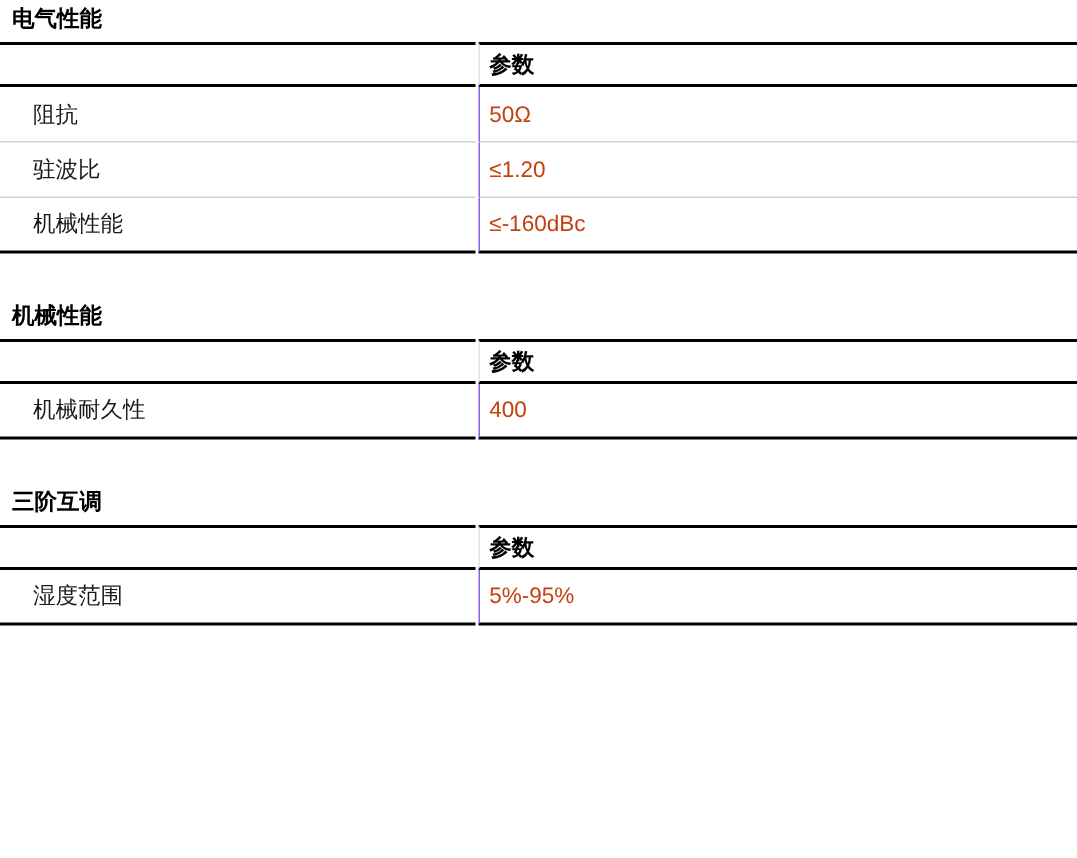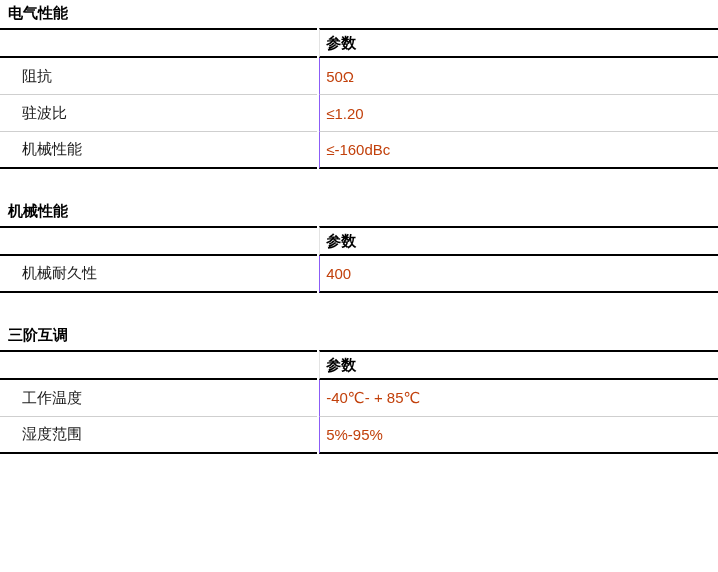--- a/index.html
+++ b/index.html
@@ -137,22 +137,18 @@
         <col class="c-value">
       </colgroup>
     <thead>
       <tr>
         <th class="label-col"></th>
         <th class="value-col">参数</th>
       </tr>
     </thead>
     <tbody>
       <tr>
-        <td class="label-cell">工作温度</td>
-        <td class="value-cell">-40℃- + 85℃</td>
-      </tr>
-      <tr>
         <td class="label-cell">湿度范围</td>
         <td class="value-cell">5%-95%</td>
       </tr>
     </tbody>
   </table>
 </div>
 
 </body></html>

